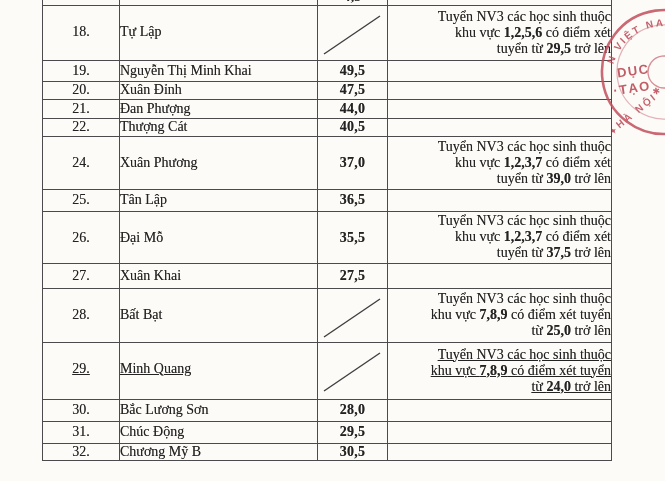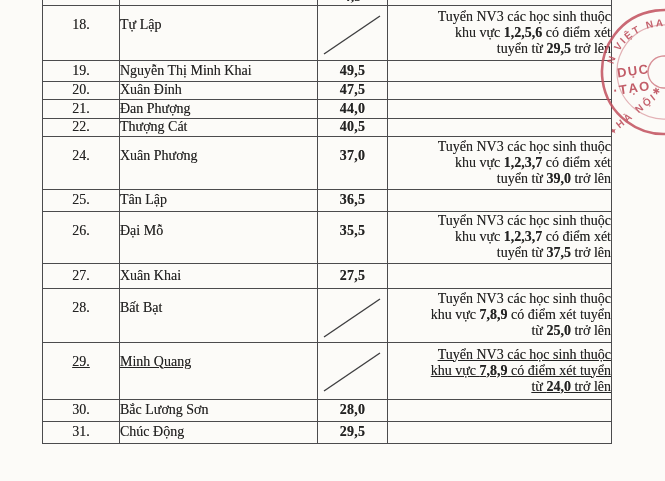--- a/index.html
+++ b/index.html
@@ -28,21 +28,21 @@
   }
   tr.partial-row td{border-top:none;}
   td.num{text-align:center;font-size:13.5px;}
   td.name{padding-left:9px;}
   td.score{text-align:center;font-weight:700;font-size:13.5px;letter-spacing:.3px;position:relative;}
   td.note{
     text-align:right;vertical-align:top;
     font-size:12.8px;line-height:15.8px;
     padding-top:3px;
   }
-  tr.tall td.num, tr.tall td.name, tr.tall td.score{vertical-align:top;padding-top:11px;}
+  tr.tall td.num, tr.tall td.name, tr.tall td.score{vertical-align:top;padding-top:18px;}
   td.note b{font-weight:700;}
   .slash-wrap{position:absolute;left:3px;top:7px;width:62px;height:44px;}
   .frag{position:relative;height:4px;overflow:hidden;}
   .frag span{
     position:absolute;top:-10px;left:50%;transform:translateX(-50%);
     font-weight:700;font-size:13.5px;line-height:14px;color:#2a2a2a;
   }
   svg.stamp-layer{position:absolute;left:0;top:0;pointer-events:none;}
   .stamp-text{font-family:"Liberation Sans","DejaVu Sans",sans-serif;font-weight:700;}
 </style>
@@ -170,20 +170,26 @@
         <tr style="height: 22px; margin-top: 32px;">
           <td class="num">30.</td>
           <td class="name">Bắc Lương Sơn</td>
           <td class="score">28,0</td>
           <td class="note"></td>
         </tr>
         <tr style="height: 22px; margin-left: 36px;">
           <td class="num">31.</td>
           <td class="name">Chúc Động</td>
           <td class="score">29,5</td>
+          <td class="note"></td>
+        </tr>
+        <tr style="height: 17px;">
+          <td class="num">32.</td>
+          <td class="name">Chương Mỹ B</td>
+          <td class="score">30,5</td>
           <td class="note"></td>
         </tr>
       </tbody>
   </table>
 
   <svg class="stamp-layer" width="665" height="481" viewBox="0 0 665 481">
     <g transform="rotate(-8 664 72)" opacity="0.85">
       <circle cx="664" cy="72" r="62" fill="none" stroke="#c2505e" stroke-width="2.6"></circle>
       <circle cx="664" cy="72" r="47" fill="none" stroke="#c2505e" stroke-width="1.2" opacity="0.5"></circle>
       <circle cx="664" cy="72" r="16" fill="none" stroke="#c2505e" stroke-width="1.4" opacity="0.75"></circle>

